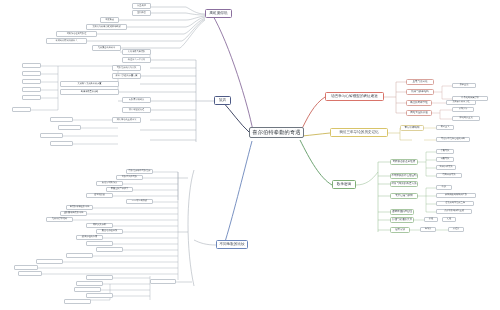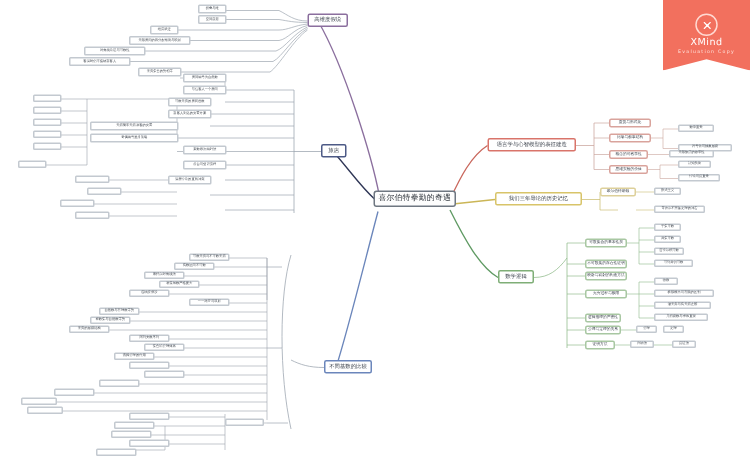--- a/index.html
+++ b/index.html
@@ -283,25 +283,14 @@
   <div class="leafbox" style="left:436px;top:185px;width:16px;height:5px;">收敛</div>
   <div class="leafbox" style="left:436px;top:193px;width:40px;height:5px;">极限概念与有限的区别</div>
   <div class="leafbox" style="left:436px;top:201px;width:38px;height:5px;">潜无穷与实无穷之辨</div>
   <div class="leafbox" style="left:436px;top:209px;width:36px;height:5px;">几何级数与求和直观</div>
 
   <div class="leafbox" style="left:424px;top:217px;width:14px;height:5px;">公理</div>
   <div class="leafbox" style="left:442px;top:217px;width:14px;height:5px;">定理</div>
   <div class="leafbox" style="left:420px;top:227px;width:16px;height:5px;">归纳法</div>
   <div class="leafbox" style="left:448px;top:227px;width:16px;height:5px;">反证法</div>
 
-  <div id="badge">
-    <div class="mark">
-      <svg viewBox="0 0 24 24" fill="none" stroke="#ffffff" stroke-width="2.2" stroke-linecap="round">
-        <line x1="6" y1="6" x2="18" y2="18"></line>
-        <line x1="18" y1="6" x2="6" y2="18"></line>
-        <circle cx="12" cy="12" r="2.6" fill="#ffffff" stroke="none"></circle>
-      </svg>
-    </div>
-    <div class="bname">XMind</div>
-    <div class="bsub">Evaluation Copy</div>
-  </div>
 
 </div>
 
 </body></html>

